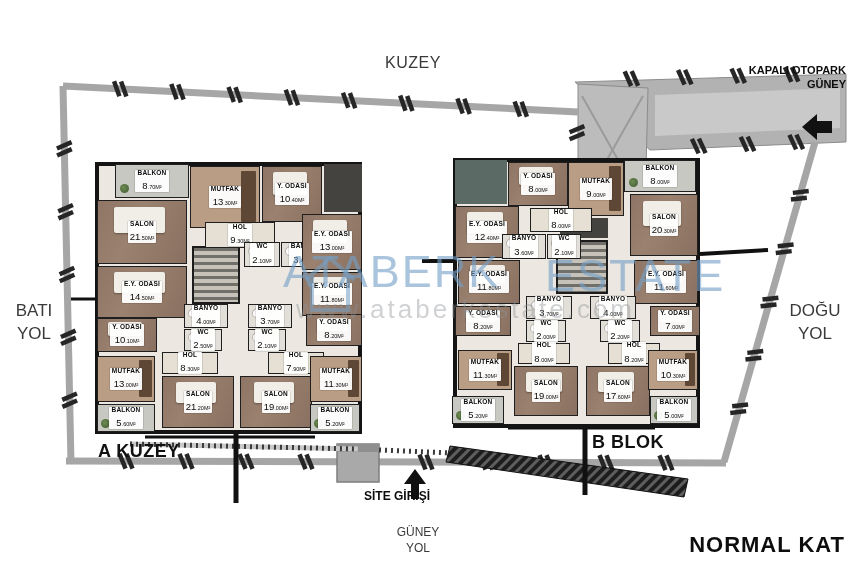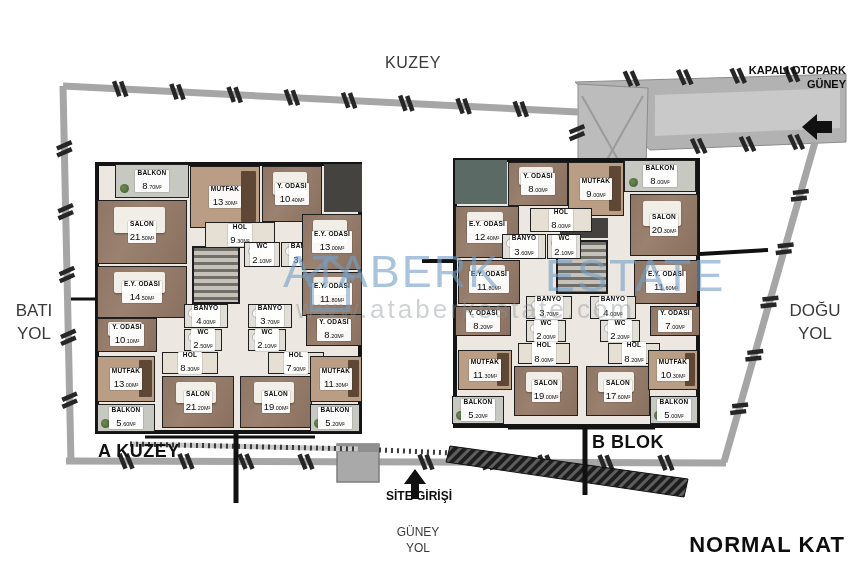--- a/index.html
+++ b/index.html
@@ -24,21 +24,21 @@
   .chip .rbig{font-size:9.5px;}
   .chip .rsub{font-size:5.5px;}
   .block-name{position:absolute;z-index:4;font-weight:bold;font-size:18px;color:#111;letter-spacing:.5px;}
   .dirlabel{position:absolute;z-index:4;color:#3a3a3a;font-size:17px;text-align:center;line-height:1.35;}
   .boldlabel{position:absolute;z-index:4;color:#0d0d0d;font-weight:bold;}
   #north-label{left:368px;top:52px;width:90px;font-size:16px;letter-spacing:.5px;}
   #west-label{left:2px;top:300px;width:64px;}
   #east-label{left:782px;top:300px;width:66px;}
   #south-label{left:368px;top:524px;width:100px;font-size:12px;}
   #parking-label{right:4px;top:64px;text-align:right;font-size:11px;line-height:1.25;}
-  #site-entry-label{left:364px;top:489px;width:110px;text-align:center;font-size:12px;}
+  #site-entry-label{left:364px;top:489px;width:110px;text-align:left;font-size:12px;}
   #plan-title{right:5px;top:532px;font-size:22px;letter-spacing:1px;}
   #watermark{position:absolute;left:0;top:0;width:850px;height:566px;z-index:6;pointer-events:none;}
   .wm-brand{position:absolute;font-size:45px;font-weight:400;letter-spacing:2px;color:rgba(116,160,198,.62);}
   .wm-url{position:absolute;font-size:26px;font-weight:400;letter-spacing:3px;color:rgba(140,145,150,.42);}
 </style>
 </head>
 <body>
 
 <div id="stage">
 

